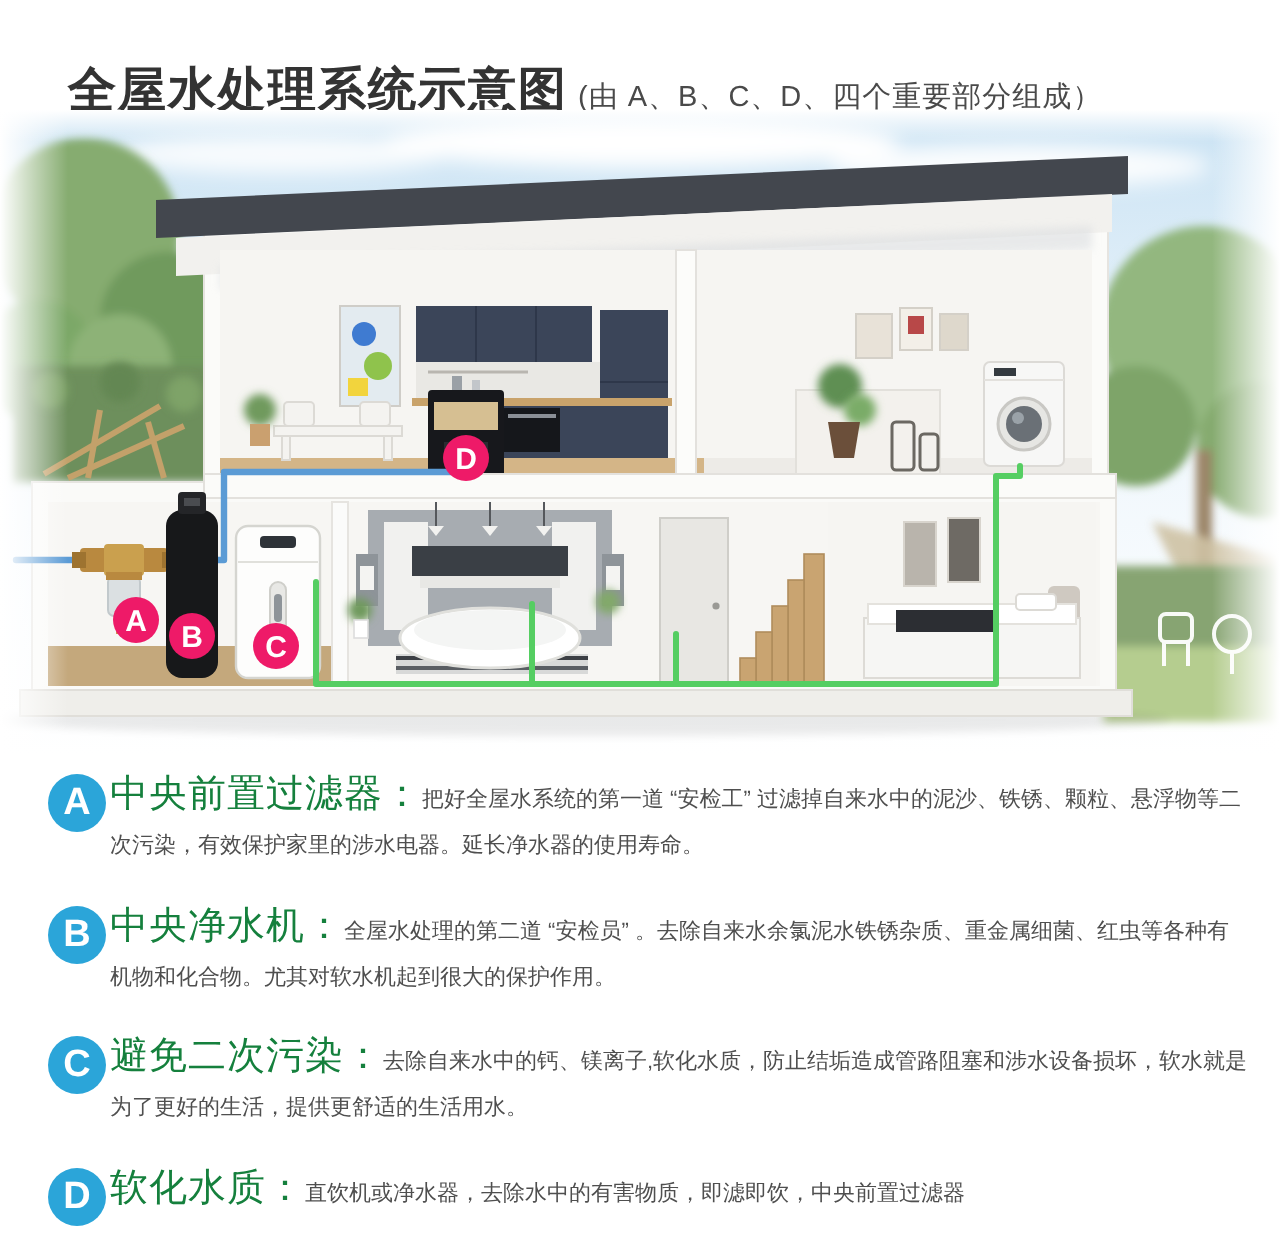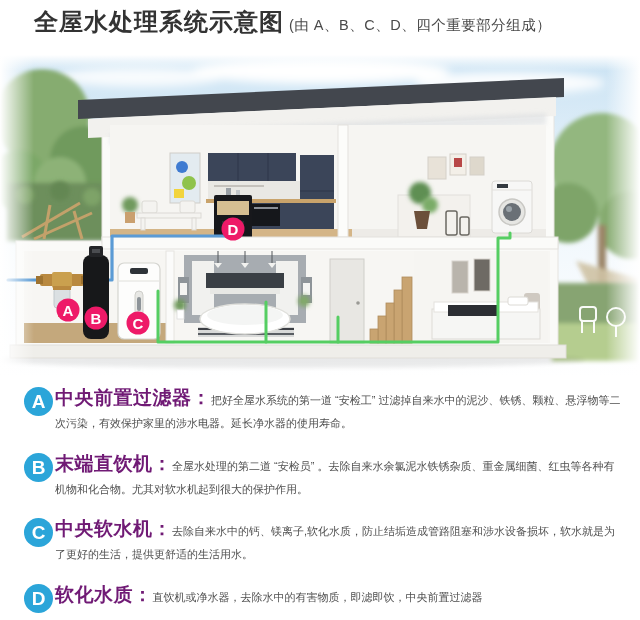--- a/index.html
+++ b/index.html
@@ -3,37 +3,37 @@
 <meta charset="utf-8">
 <style>
   html,body{margin:0;padding:0;}
   body{
     width:640px;height:620px;position:relative;overflow:hidden;
     background:#ffffff;
     font-family:"Liberation Sans","DejaVu Sans",sans-serif;
     -webkit-font-smoothing:antialiased;
   }
   
-  .header{position:absolute;top:6px;left:34px;right:6px;white-space:nowrap;}
+  .header{position:absolute;top:29px;left:34px;right:6px;white-space:nowrap;}
   .title{display:inline;font-size:24px;font-weight:bold;color:#333;letter-spacing:1px;}
   .subtitle{display:inline;font-size:14.5px;color:#4a4a4a;margin-left:5px;letter-spacing:0.5px;}
   
   .illustration{position:absolute;top:55px;left:0;width:640px;height:322px;}
   .illustration svg{display:block;}
   
   .sections{position:absolute;top:381px;left:0;width:640px;height:239px;}
   .section{position:absolute;left:24px;width:600px;}
   .sec-a{top:6px;} .sec-b{top:72px;} .sec-c{top:137px;} .sec-d{top:203px;}
   .badge{
     position:absolute;left:0;top:0;width:29px;height:29px;border-radius:50%;
     background:#2ba5d9;color:#fff;font-size:19px;font-weight:bold;
     line-height:29px;text-align:center;
   }
   .sec-text{margin:0;padding-left:31px;line-height:22px;}
-  .sec-title{font-size:19px;font-weight:bold;color:#701a75;letter-spacing:0.5px;}
+  .sec-title{font-size:19px;font-weight:normal;color:#15803d;letter-spacing:0.5px;}
   .sec-desc{font-size:11px;color:#4f4f4f;}
 </style>
 </head>
 <body>
 
 <div class="header">
   <h1 class="title">全屋水处理系统示意图</h1><span class="subtitle">(由 A、B、C、D、四个重要部分组成）</span>
 </div>
 
 <div class="illustration">
@@ -304,26 +304,26 @@
 
 <div class="sections">
 
   <div class="section sec-a">
     <div class="badge">A</div>
     <p class="sec-text"><span class="sec-title">中央前置过滤器：</span><span class="sec-desc">把好全屋水系统的第一道 “安检工” 过滤掉自来水中的泥沙、铁锈、颗粒、悬浮物等二次污染，有效保护家里的涉水电器。延长净水器的使用寿命。</span></p>
   </div>
 
   <div class="section sec-b">
     <div class="badge">B</div>
-    <p class="sec-text"><span class="sec-title">末端直饮机：</span><span class="sec-desc">全屋水处理的第二道 “安检员” 。去除自来水余氯泥水铁锈杂质、重金属细菌、红虫等各种有机物和化合物。尤其对软水机起到很大的保护作用。</span></p>
+    <p class="sec-text"><span class="sec-title">中央净水机：</span><span class="sec-desc">全屋水处理的第二道 “安检员” 。去除自来水余氯泥水铁锈杂质、重金属细菌、红虫等各种有机物和化合物。尤其对软水机起到很大的保护作用。</span></p>
   </div>
 
   <div class="section sec-c">
     <div class="badge">C</div>
-    <p class="sec-text"><span class="sec-title">中央软水机：</span><span class="sec-desc">去除自来水中的钙、镁离子,软化水质，防止结垢造成管路阻塞和涉水设备损坏，软水就是为了更好的生活，提供更舒适的生活用水。</span></p>
+    <p class="sec-text"><span class="sec-title">避免二次污染：</span><span class="sec-desc">去除自来水中的钙、镁离子,软化水质，防止结垢造成管路阻塞和涉水设备损坏，软水就是为了更好的生活，提供更舒适的生活用水。</span></p>
   </div>
 
   <div class="section sec-d">
     <div class="badge">D</div>
     <p class="sec-text"><span class="sec-title">软化水质：</span><span class="sec-desc">直饮机或净水器，去除水中的有害物质，即滤即饮，中央前置过滤器</span></p>
   </div>
 
 </div>
 
 </body></html>

